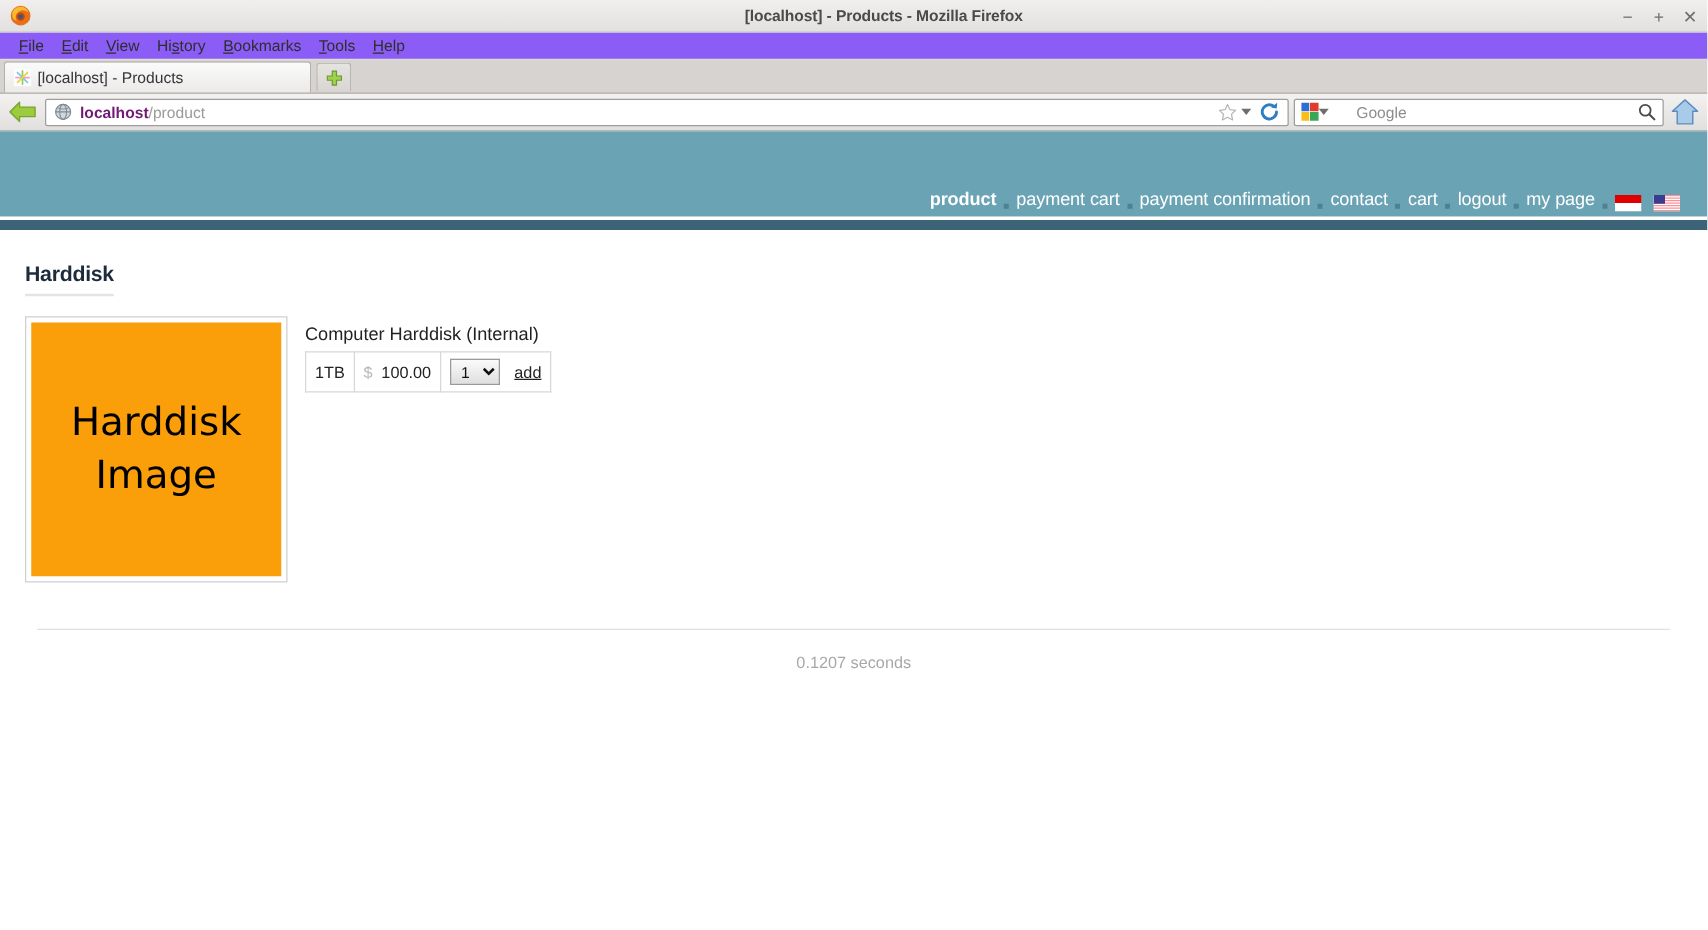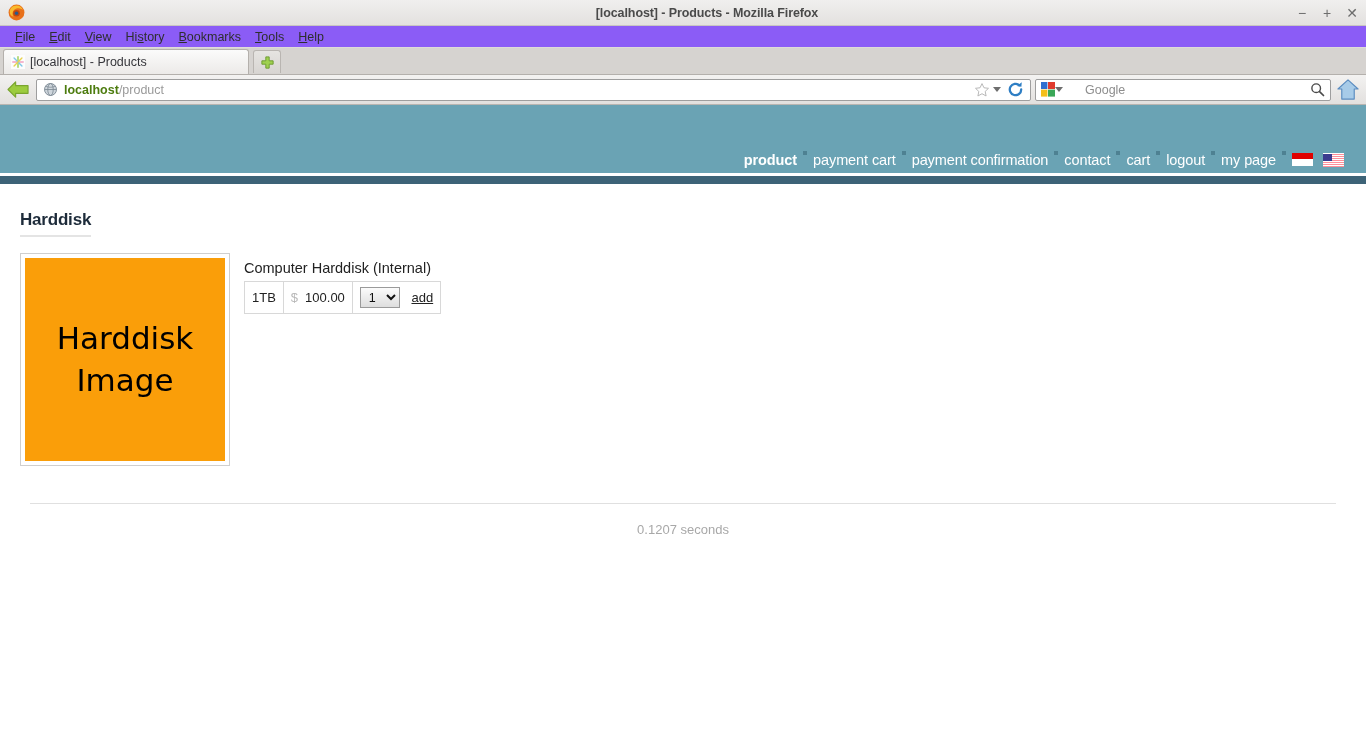--- a/index.html
+++ b/index.html
@@ -116,21 +116,21 @@
     height: 22px;
     background: #fff;
     border: 1px solid #9e9e9e;
     border-radius: 2px;
     display: flex; align-items: center;
     padding: 0 4px 0 6px;
     min-width: 0;
   }
   .url-fav { width: 15px; height: 15px; margin-right: 6px; flex:none; }
   .url-text { font-size: 12.5px; color: #4a4a4a; flex: 1 1 auto; white-space: nowrap; }
-  .url-text b { color: #4d7c0f; font-weight: bold; }
+  .url-text b { color: #701a75; font-weight: bold; }
   .url-text span { color: #9a9a9a; }
   .url-right { display: flex; align-items: center; gap: 3px; flex: none; }
   .star { width: 16px; height: 16px; }
   .caret-dn {
     width: 0; height: 0;
     border-left: 4px solid transparent;
     border-right: 4px solid transparent;
     border-top: 5px solid #6e6e6e;
   }
   .reload { width: 20px; height: 20px; margin-left: 2px; }
@@ -150,21 +150,21 @@
   .site-header {
     height: 68px;
     background: #6aa3b4;
     position: relative;
   }
   .site-nav {
     position: absolute;
     right: 22px;
     bottom: 5px;
     display: flex;
-    align-items: flex-start;
+    align-items: flex-end;
     white-space: nowrap;
   }
   .nav-link {
     font-size: 14.5px;
     color: #ffffff;
     text-decoration: none;
     letter-spacing: -0.1px;
   }
   .nav-link.active { font-weight: bold; }
   .nav-sep {

